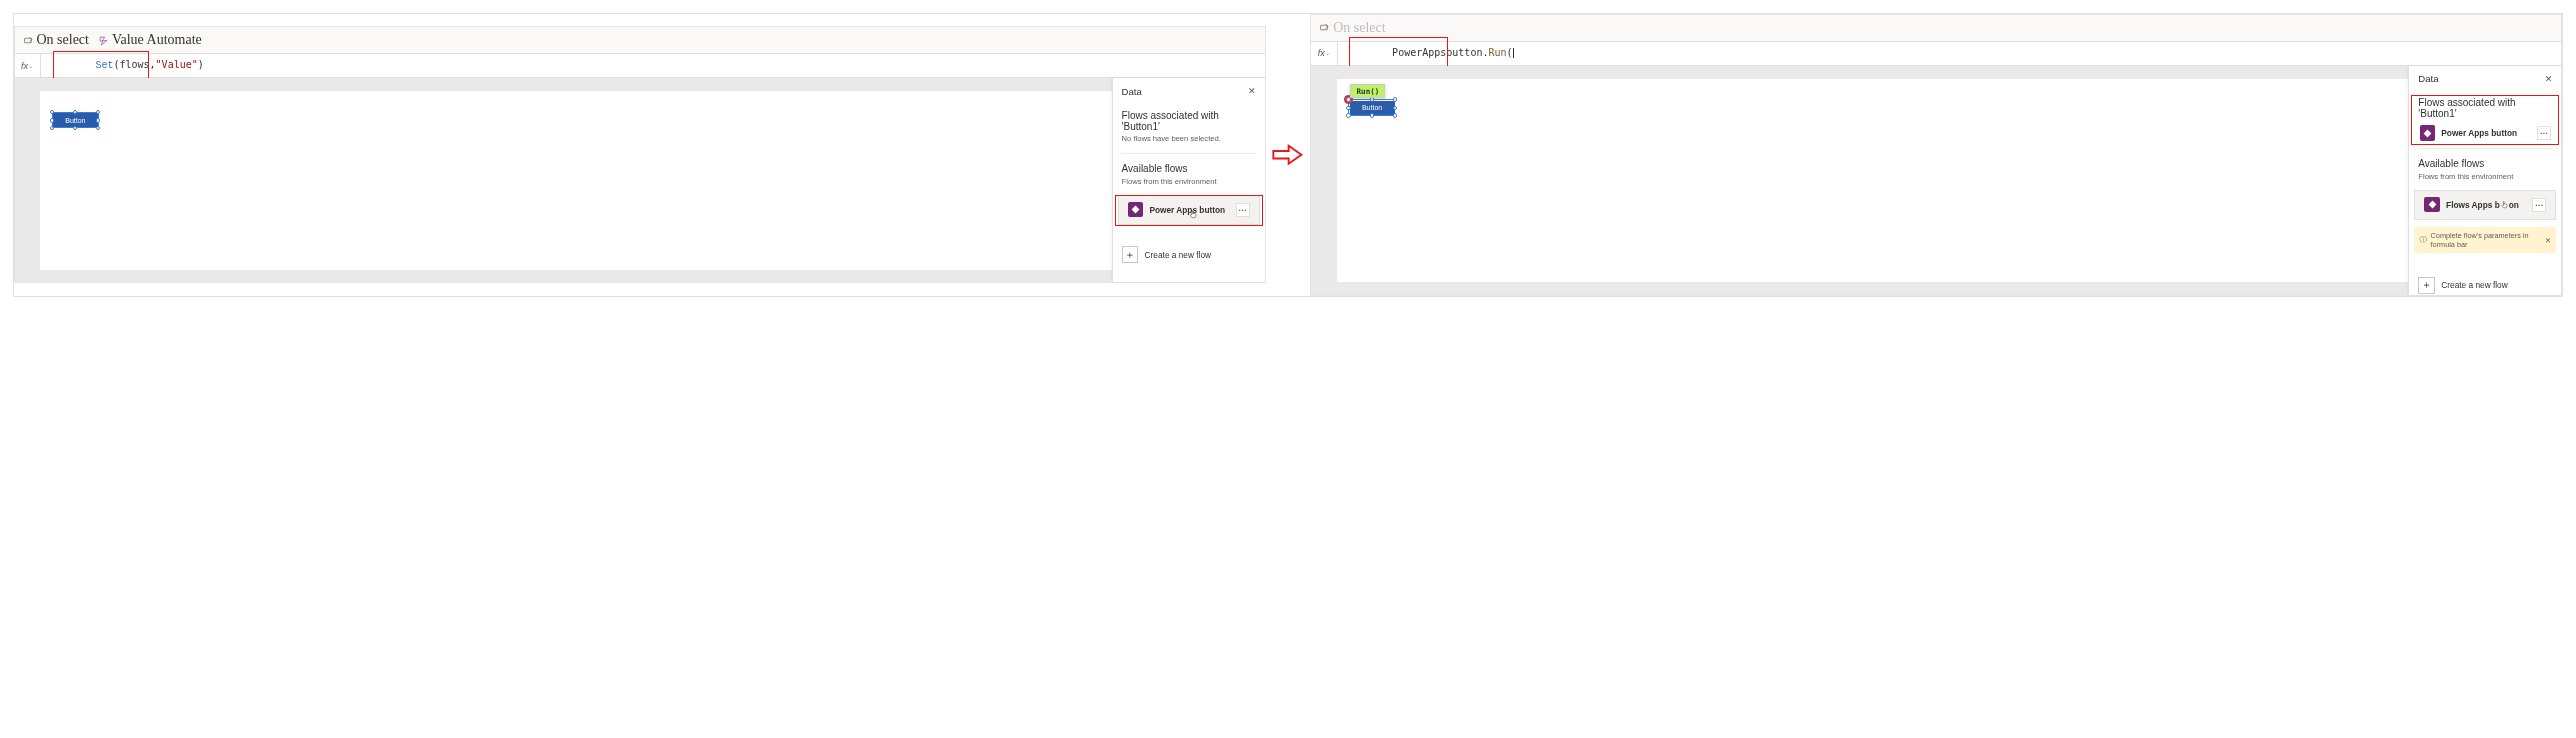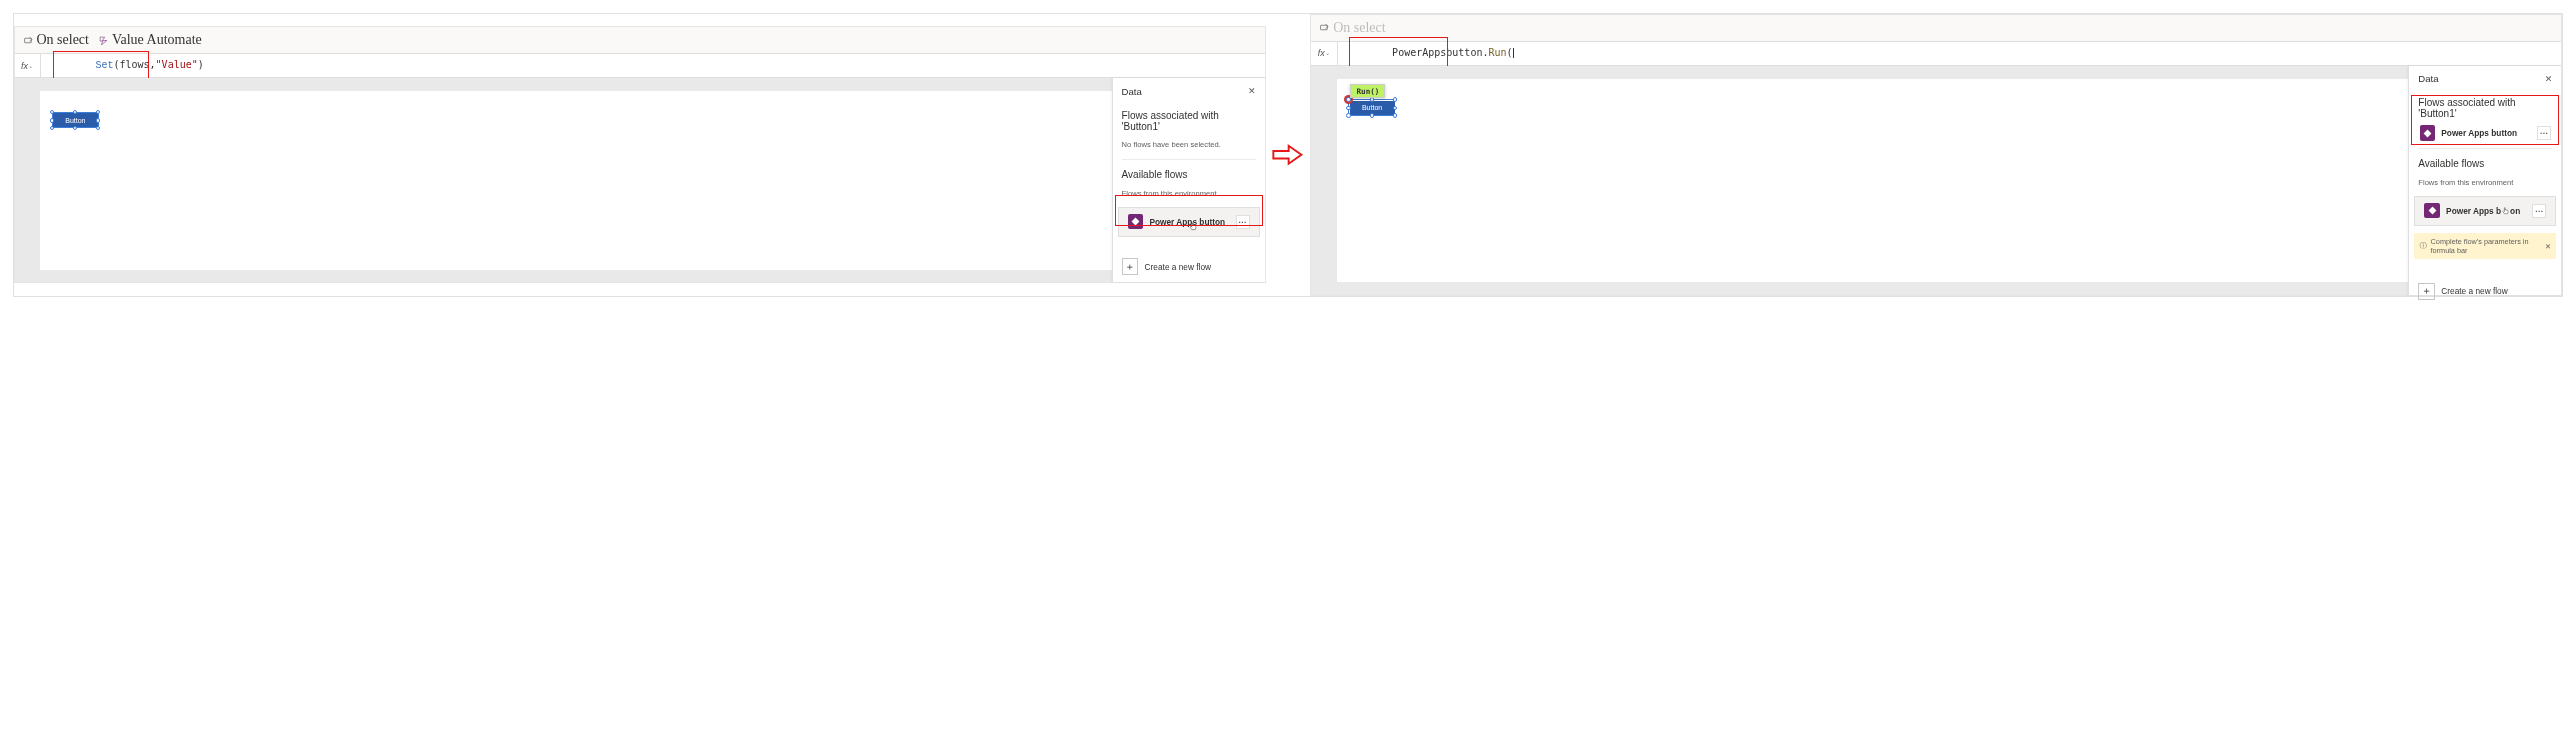--- a/index.html
+++ b/index.html
@@ -180,21 +180,20 @@
   }
   .section-title {
     padding: 5.1px 9px 2.5px 9px;
     font-size: 10px;
     color: #323130;
   }
   .section-sub {
     padding: 0 9px 6.4px 9px;
     font-size: 7.6px;
     color: #605e5c;
-    margin-top: 6px;
   }
   .divider {
     margin: 3.8px 9px;
     border-top: 0.6px solid #edebe9;
   }
   .flow-item {
     display: flex;
     align-items: center;
     gap: 6.4px;
     padding: 6.4px 9px;
@@ -474,21 +473,21 @@
         <div class="divider"></div>
         <div class="section-title">Available flows</div>
         <div class="section-sub">Flows from this environment</div>
 
         <div class="flow-item" style="background:#f3f2f1;">
           <div class="flow-icon">
             <svg width="9" height="9" viewBox="0 0 16 16">
                 <path d="M8 1 L15 8 L8 15 L1 8 Z M5 8 L8 5 L11 8 L8 11 Z" fill="#fff"></path>
               </svg>
           </div>
-          <span class="flow-label"><span>Power Apps b</span><span style="position:relative;"><svg width="9" height="9" viewBox="0 0 24 24" style="vertical-align:-1.9px;">
+          <span class="flow-label"><span>Flows Apps b</span><span style="position:relative;"><svg width="9" height="9" viewBox="0 0 24 24" style="vertical-align:-1.9px;">
                   <path d="M9 2v10l-2-2-2 2 4 6h8l2-6-2-4-6 0V2z" fill="#fff" stroke="#000" stroke-width="1"></path>
                 </svg></span><span>on</span></span>
           <span class="flow-more">⋯</span>
         </div>
 
         <div class="info-banner">
           <span class="info-i">ⓘ</span>
           <span>Complete flow's parameters in formula bar</span>
           <span class="banner-x">✕</span>
         </div>

